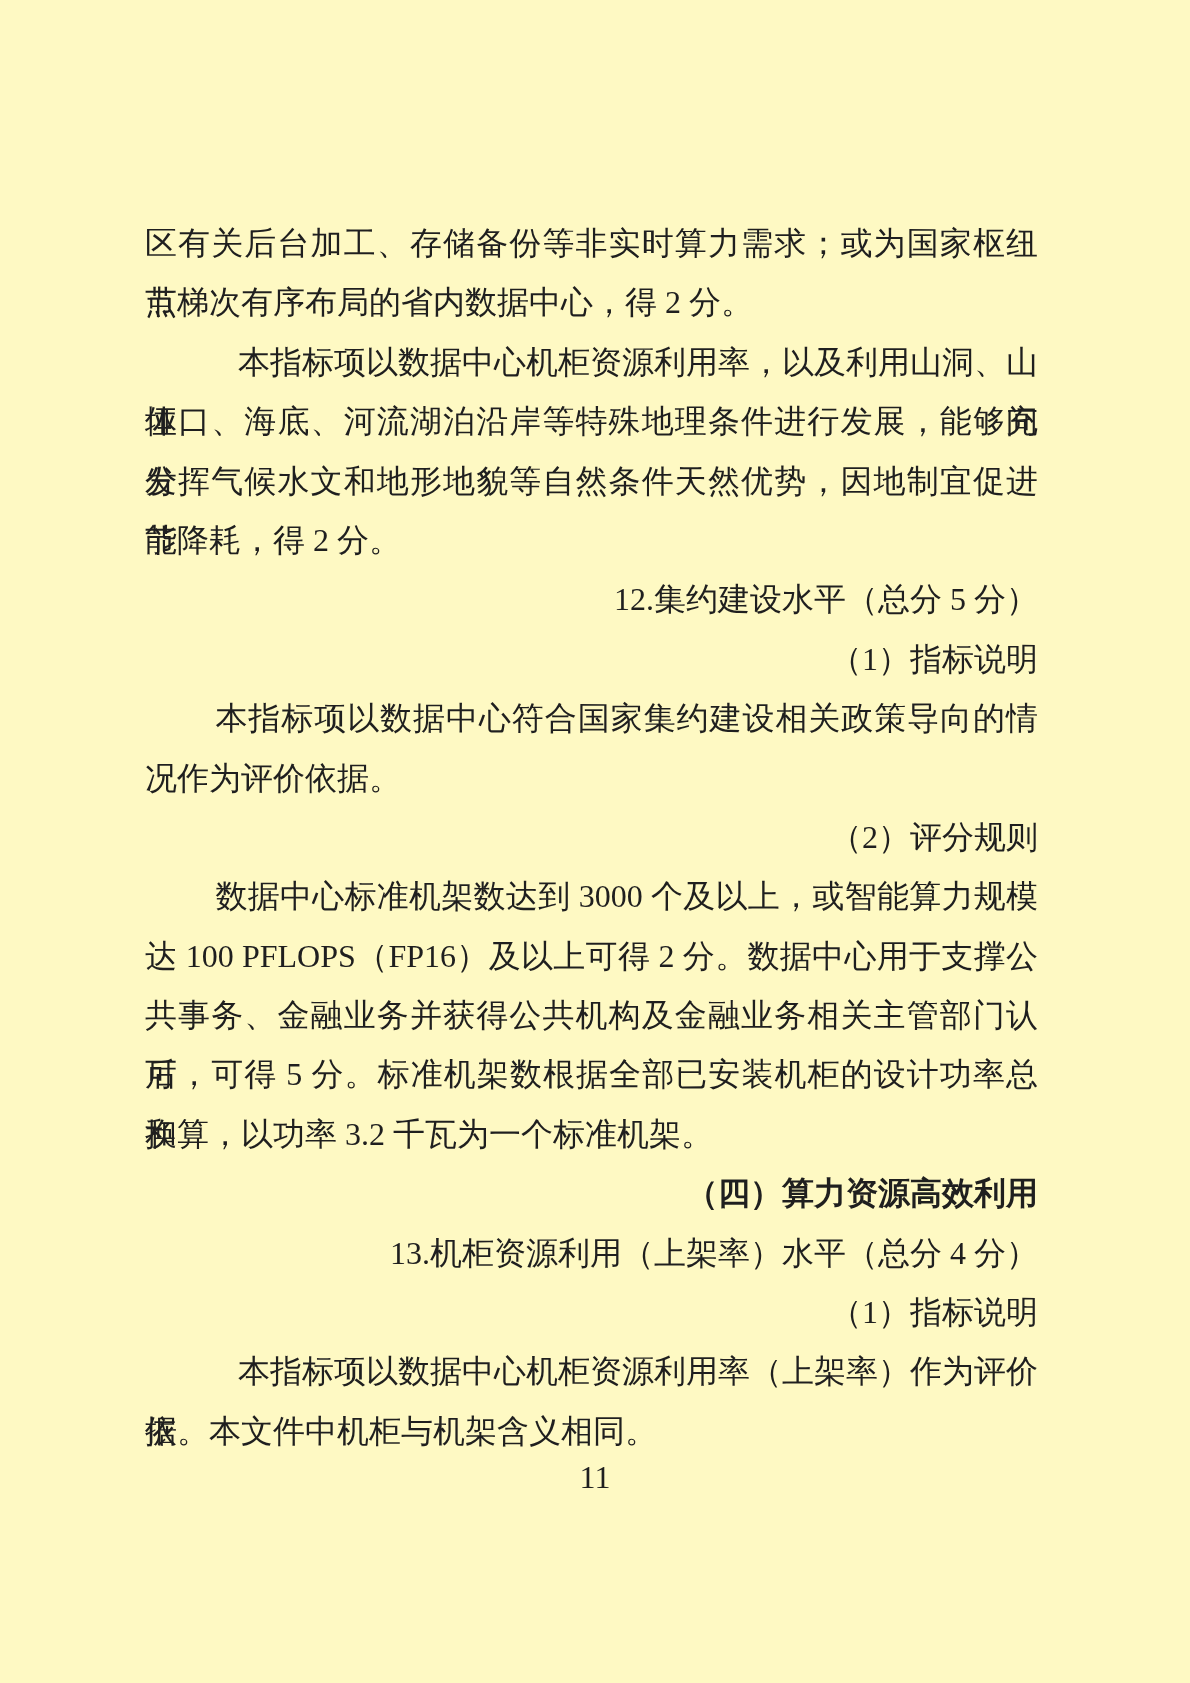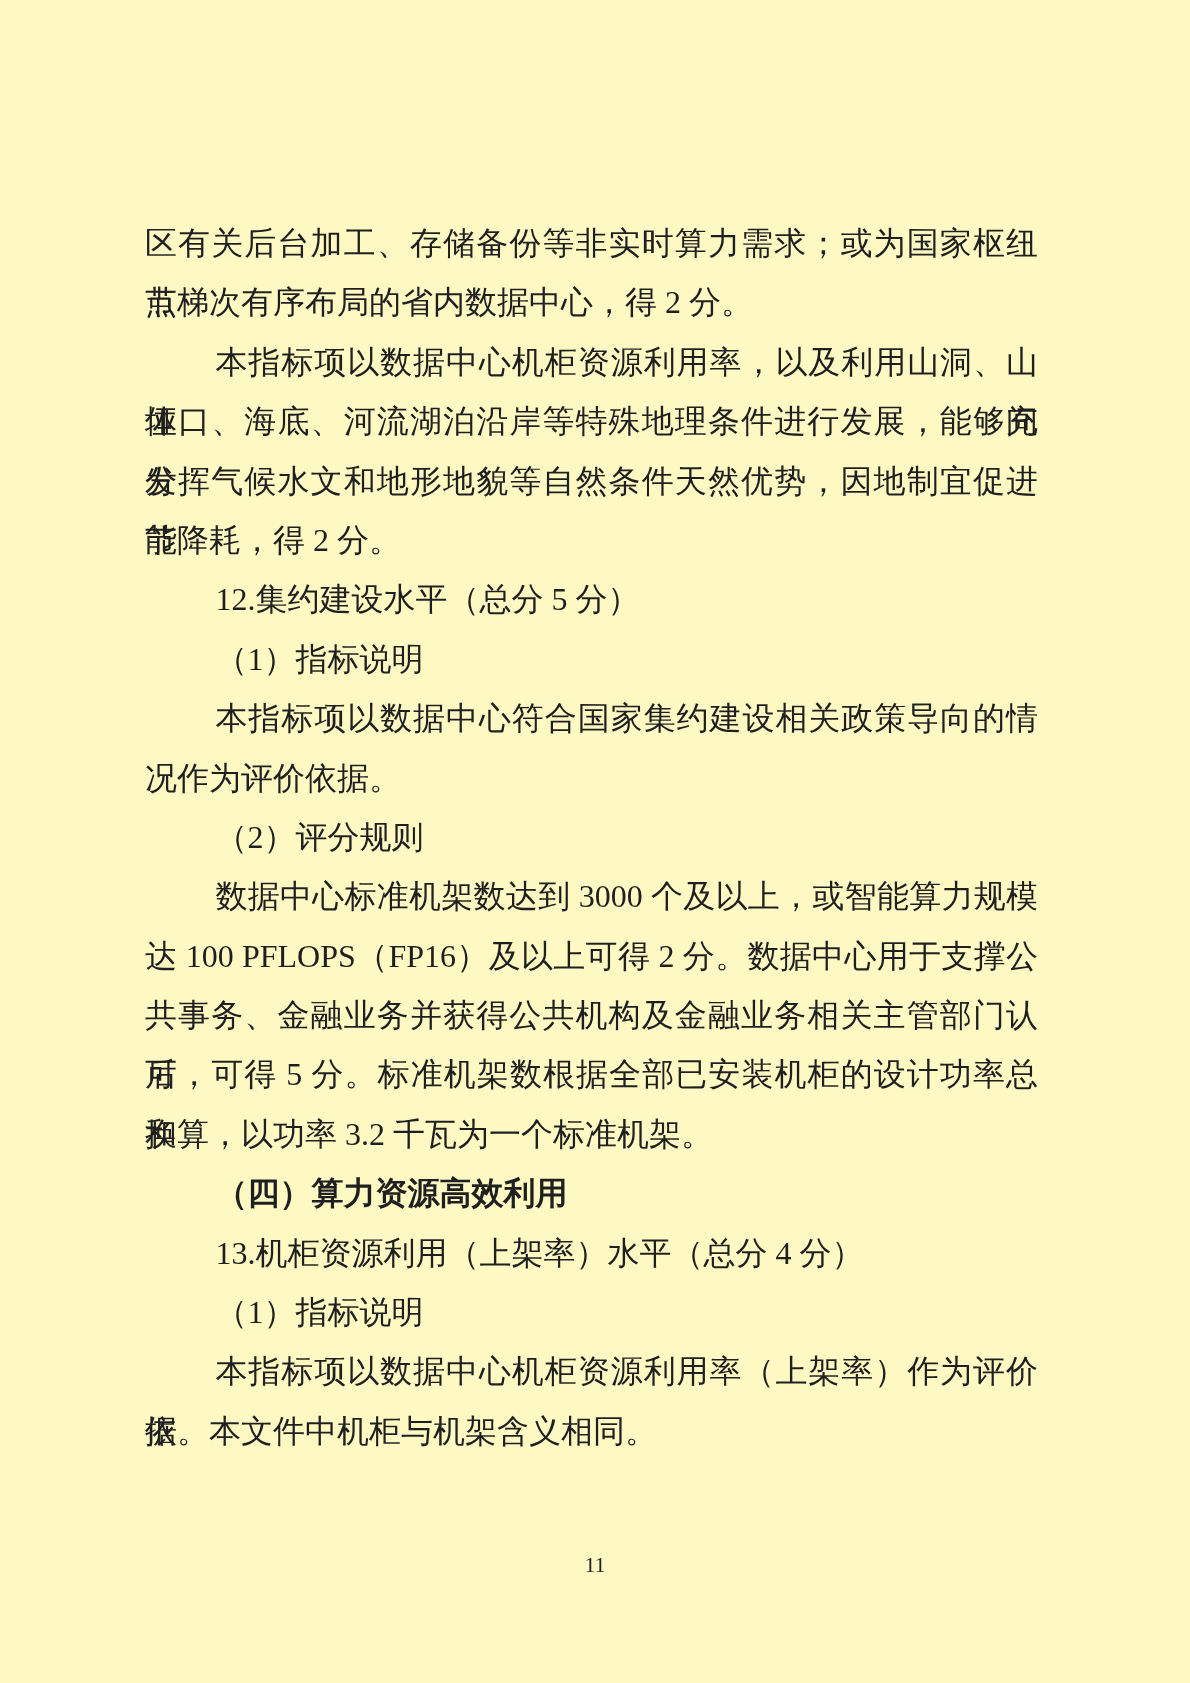--- a/index.html
+++ b/index.html
@@ -30,30 +30,30 @@
     white-space: nowrap;
     text-justify: inter-ideograph;
   }
   
   .jf {
     white-space: normal;
     text-align: justify;
     text-align-last: justify;
   }
   
-  .ind { text-indent: 2.2em; }
+  .ind { text-indent: 2.2em; text-align: right; }
   
   .kai { font-weight: bold; }
   .footer {
     position: absolute;
     left: 0;
-    top: 1548px;
+    top: 1460px;
     width: 100%;
     text-align: center;
-    font-size: 22px;
+    font-size: 32px;
     line-height: 34px;
     color: #1f1f1f;
   }
 </style>
 </head>
 <body>
 
 <div class="page">
   <div class="content">
     <div class="ln jf">区有关后台加工、存储备份等非实时算力需求；或为国家枢纽节</div>

